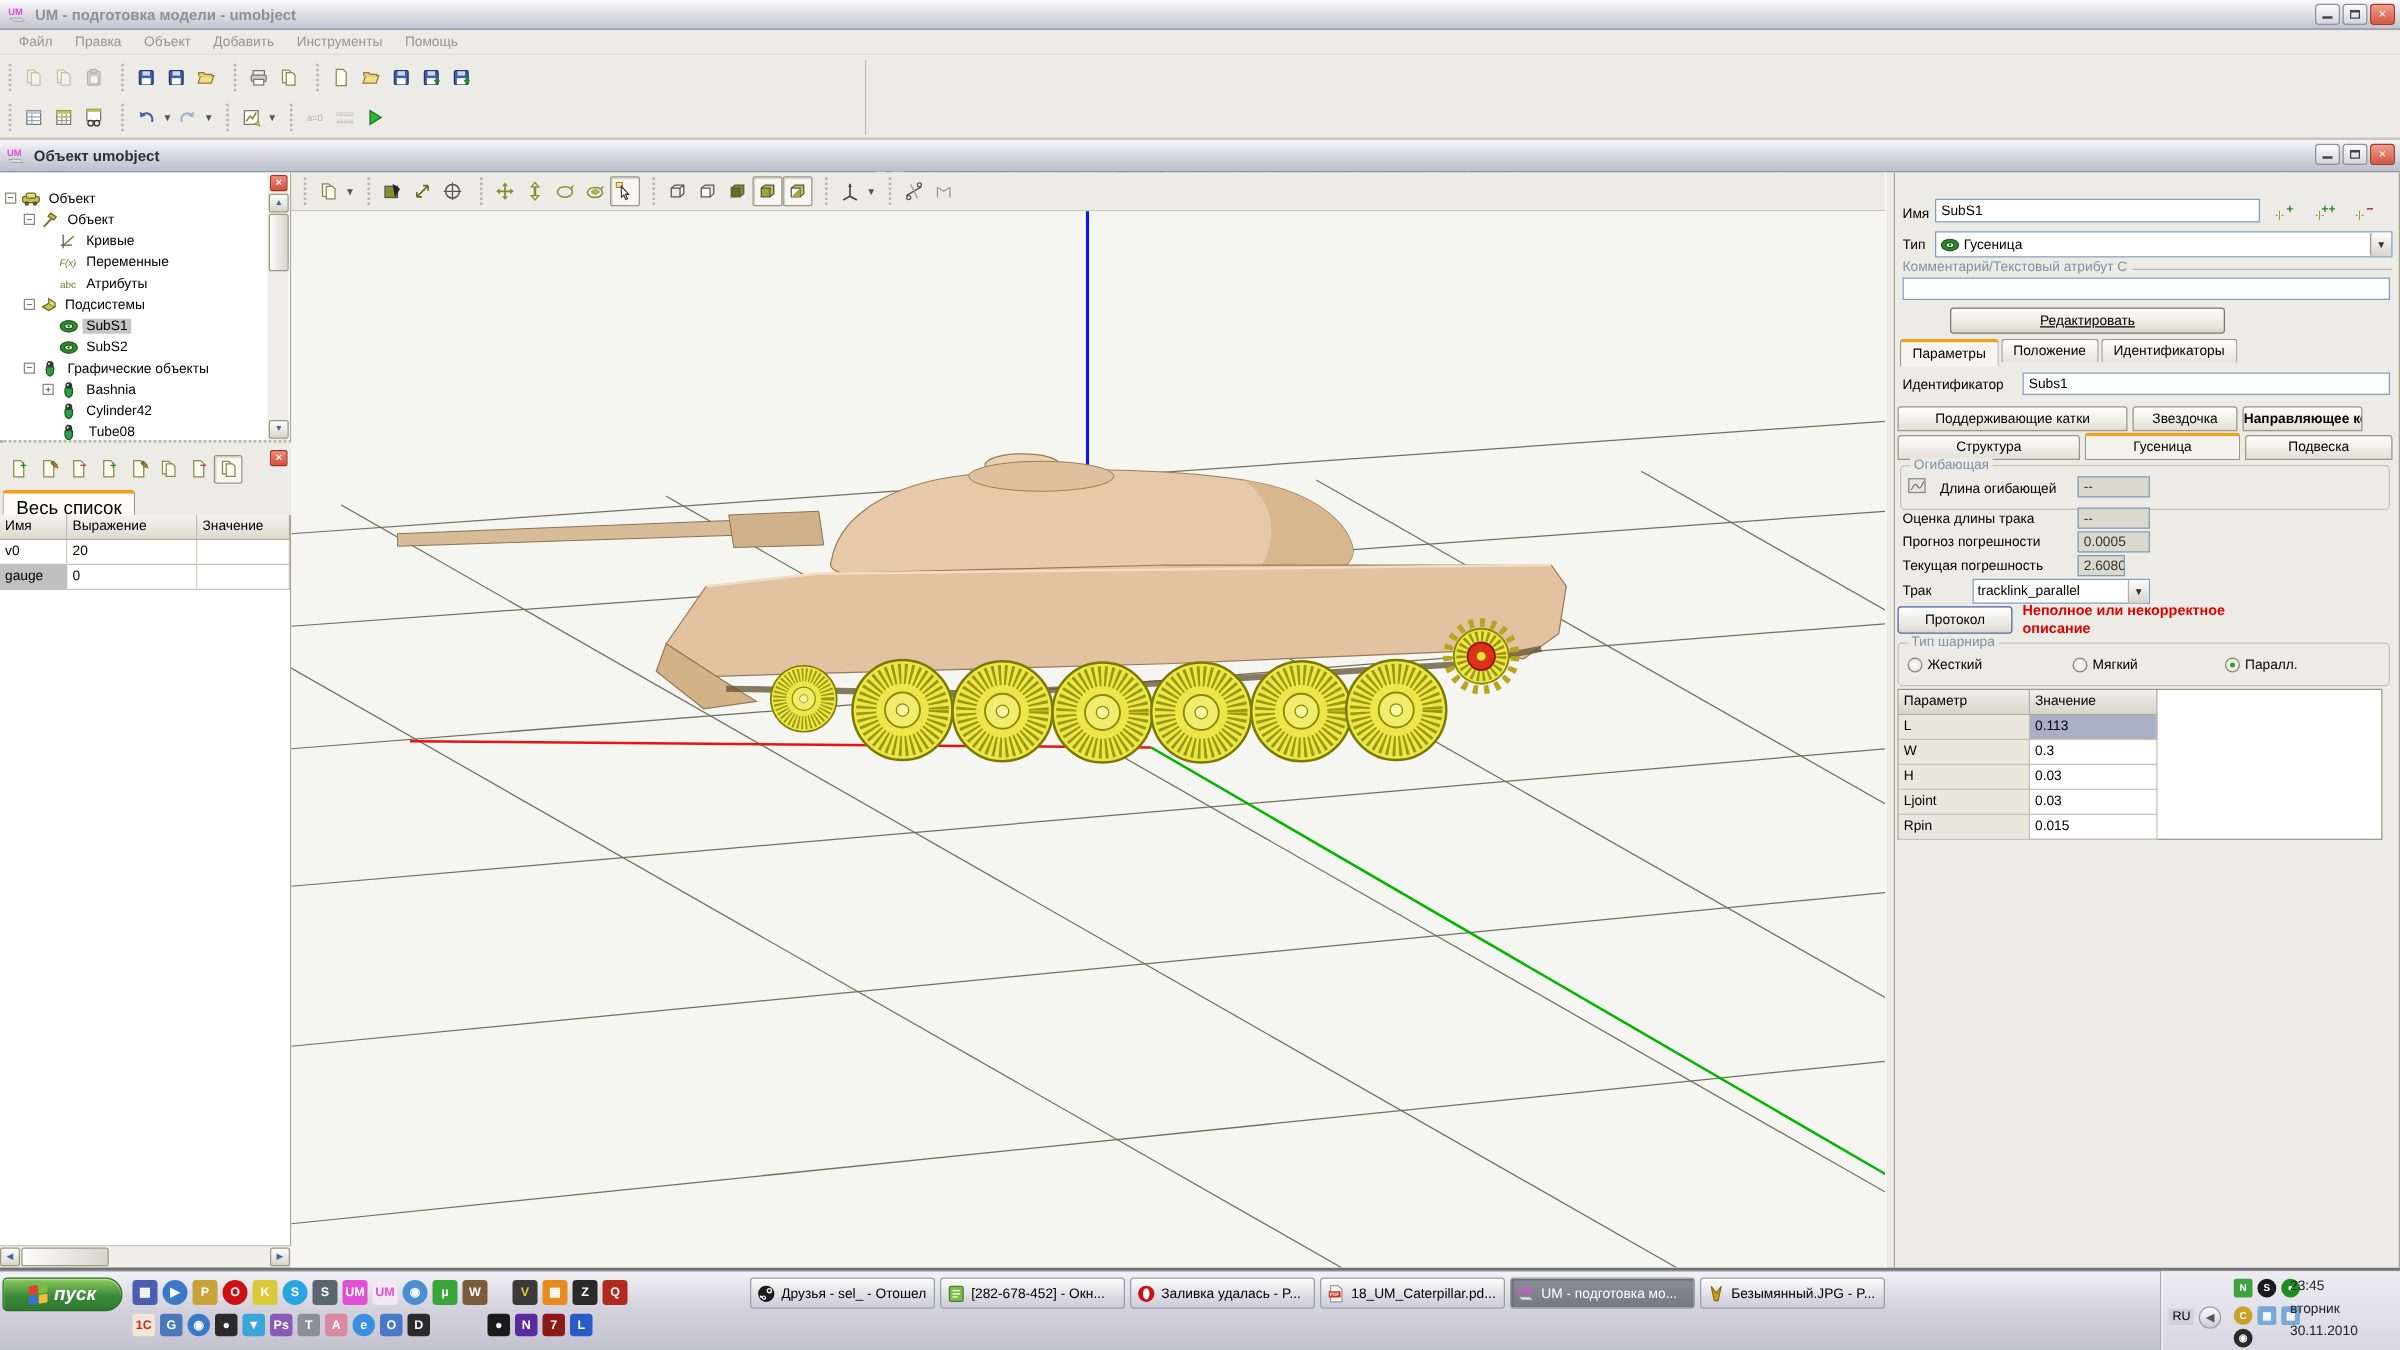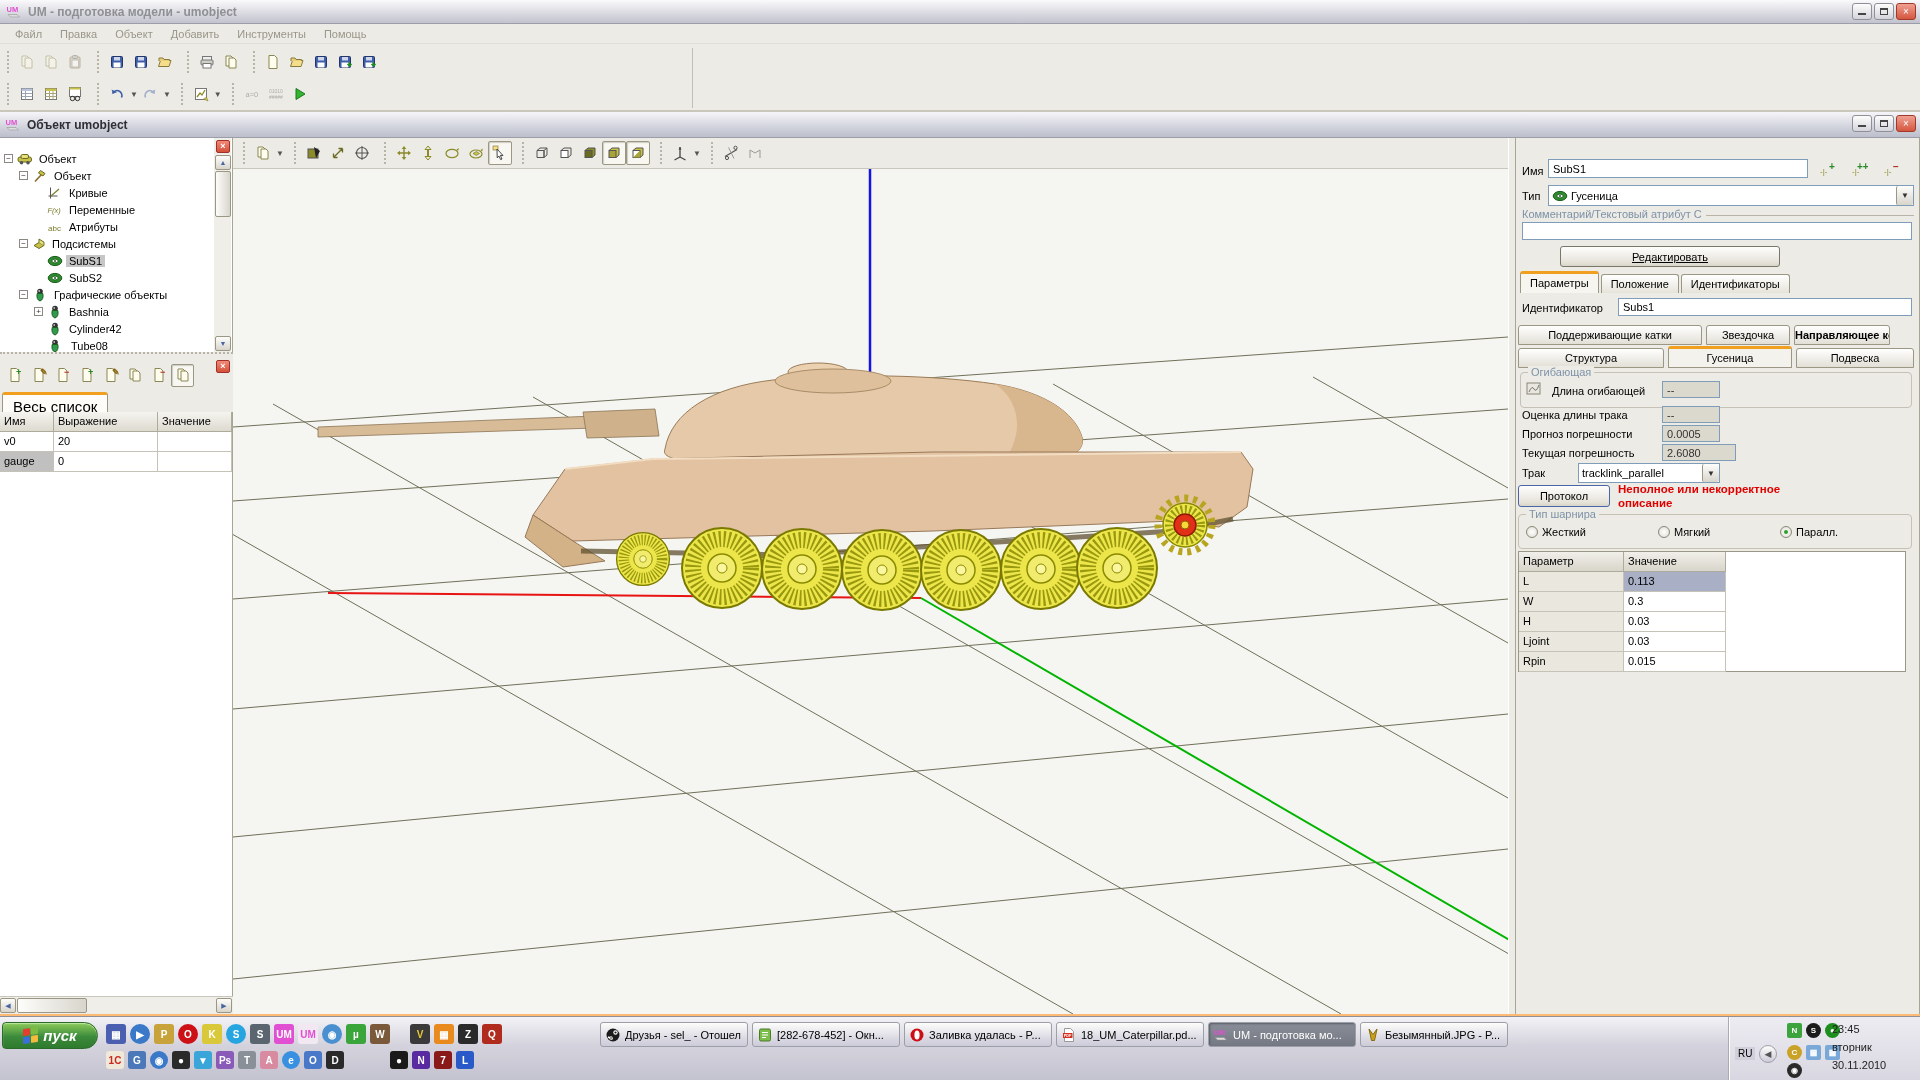--- a/index.html
+++ b/index.html
@@ -1,19 +1,19 @@
 <!DOCTYPE html>
 <html><head>
 <meta charset="utf-8">
 <style>
   * { box-sizing: border-box; margin:0; padding:0; }
   html,body { width:1920px; height:1080px; overflow:hidden; }
   body { font-family:"Liberation Sans", sans-serif; font-size:11px; color:#000; background:#ECEBE5; cursor:default; }
   .abs { position:absolute; }
-  .screen { position:relative; width:1920px; height:1080px; background:#fdba74; overflow:hidden; }
+  .screen { position:relative; width:1920px; height:1080px; background:#737373; overflow:hidden; }
 
   
   .mtitle { left:0; top:0; width:1920px; height:24px; background:linear-gradient(#FAFAFC,#D8D8E0 60%,#C2C3CE); border-bottom:1px solid #9B9DA8; display:flex; align-items:center; padding-left:6px; }
   .mtitle .txt { color:#8F9094; font-weight:bold; font-size:12px; margin-left:6px; }
   .winbtns { position:absolute; right:4px; top:3px; display:flex; gap:2px; }
   .winbtn { width:20px; height:17px; background:linear-gradient(#FDFDFC,#D5D4DC); border:1px solid #8F8F98; border-radius:3px; display:flex; align-items:center; justify-content:center; font-size:10px; color:#444; }
   .winbtn.close { background:linear-gradient(#F0A092,#D4563E); color:#fff; border-color:#A03A28; }
   .g-min { width:8px; height:7px; border-bottom:2px solid #444; }
   .g-max { width:8px; height:7px; border:1px solid #444; border-top-width:2px; }
 
@@ -70,21 +70,21 @@
   .inspector { left:1516px; top:138px; width:404px; height:876px; background:#ECEBE5; border-right:1px solid #A9A593; }
   .ilabel { position:absolute; font-size:11px; color:#000; }
   .ifield { position:absolute; background:#fff; border:1px solid #7F9DB9; padding:2px 4px; font-size:11px; overflow:hidden; white-space:nowrap; }
   .ifield.dis { background:#DBD8CE; color:#333; }
   input.ifield { outline:none; font-family:"Liberation Sans",sans-serif; }
   .combo { position:absolute; background:#fff; border:1px solid #7F9DB9; display:flex; align-items:center; padding-left:3px; font-size:11px; }
   .combo .chev { margin-left:auto; width:17px; align-self:stretch; background:linear-gradient(#FDFDFB,#D8D5CC); border-left:1px solid #9B9784; display:flex; align-items:center; justify-content:center; font-size:8px; color:#333; border-radius:2px; }
   .xpbtn { position:absolute; background:linear-gradient(#FEFEFD,#E6E3DA 80%,#D8D5CA); border:1px solid #7A7668; border-radius:3px; text-align:center; font-size:11px; display:flex; align-items:center; justify-content:center; }
   .bluelabel { color:#7E92A8; }
   .gbox { position:absolute; border:1px solid #C5C1B4; border-radius:4px; }
-  .itabs { position:absolute; display:flex; align-items:flex-end; }
+  .itabs { position:absolute; display:flex; }
   .itab { height:19px; padding:3px 9px 0; background:linear-gradient(#FFFFFF,#E6E3DA); border:1px solid #9B9784; border-bottom:none; border-radius:3px 3px 0 0; margin-right:2px; }
   .itab.active { height:22px; background:#F6F5F0; border-top:3px solid #F0A01E; }
   .stab { position:absolute; height:20px; background:linear-gradient(#FFFFFF,#E2DFD6); border:1px solid #9B9784; border-radius:3px 3px 0 0; text-align:center; padding-top:3px; font-size:11px; overflow:hidden; white-space:nowrap; }
   .stab.active { background:#F3F2EC; border-top:3px solid #F0A01E; height:22px; font-size:11px; }
   .warning { position:absolute; color:#E00000; font-weight:bold; font-size:11.5px; line-height:14px; width:210px; }
   .radio { position:absolute; display:flex; align-items:center; gap:4px; }
   .rdot { width:12px; height:12px; border-radius:50%; border:1px solid #8A877A; background:radial-gradient(#fff,#DDDACF); position:relative; }
   .rdot.on::after { content:""; position:absolute; left:3px; top:3px; width:4px; height:4px; border-radius:50%; background:#2DA02D; }
   .ptable { position:absolute; background:#fff; border:1px solid #9A9786; }
   .pcell { position:absolute; height:20px; border-right:1px solid #C5C2B8; border-bottom:1px solid #C5C2B8; padding:3px 4px; overflow:hidden; }
@@ -1047,21 +1047,21 @@
       </span>
     <span class="ilabel" style="left:36px; top:247px;">Длина огибающей</span>
     <div class="ifield dis" style="left:146px; top:243px; width:58px; height:17px;">--</div>
 
     <div id="ifields">
         <span class="ilabel" style="left: 6px; top: 271px;">Оценка длины трака</span>
         <div class="ifield dis" style="left: 146px; top: 268px; width: 58px; height: 17px;">--</div>
         <span class="ilabel" style="left: 6px; top: 290px;">Прогноз погрешности</span>
         <div class="ifield dis" style="left: 146px; top: 287px; width: 58px; height: 17px;">0.0005</div>
         <span class="ilabel" style="left: 6px; top: 309px;">Текущая погрешность</span>
-        <div class="ifield dis" style="left: 146px; top: 306px; width: 74px; height: 17px;">2.6080</div>
+        <div class="ifield dis" style="left: 146px; top: 306px; width: 38px; height: 17px;">2.6080</div>
       </div>
 
     <span class="ilabel" style="left:6px; top:329px;">Трак</span>
     <div class="combo" style="left:62px; top:325px; width:142px; height:20px;">
       <span>tracklink_parallel</span>
       <span class="chev">▼</span>
     </div>
 
     <div class="xpbtn" style="left:2px; top:347px; width:92px; height:22px; border-color:#4A66A8;">Протокол</div>
     <div class="warning" style="left:102px; top:344px;">Неполное или некорректное описание</div>

